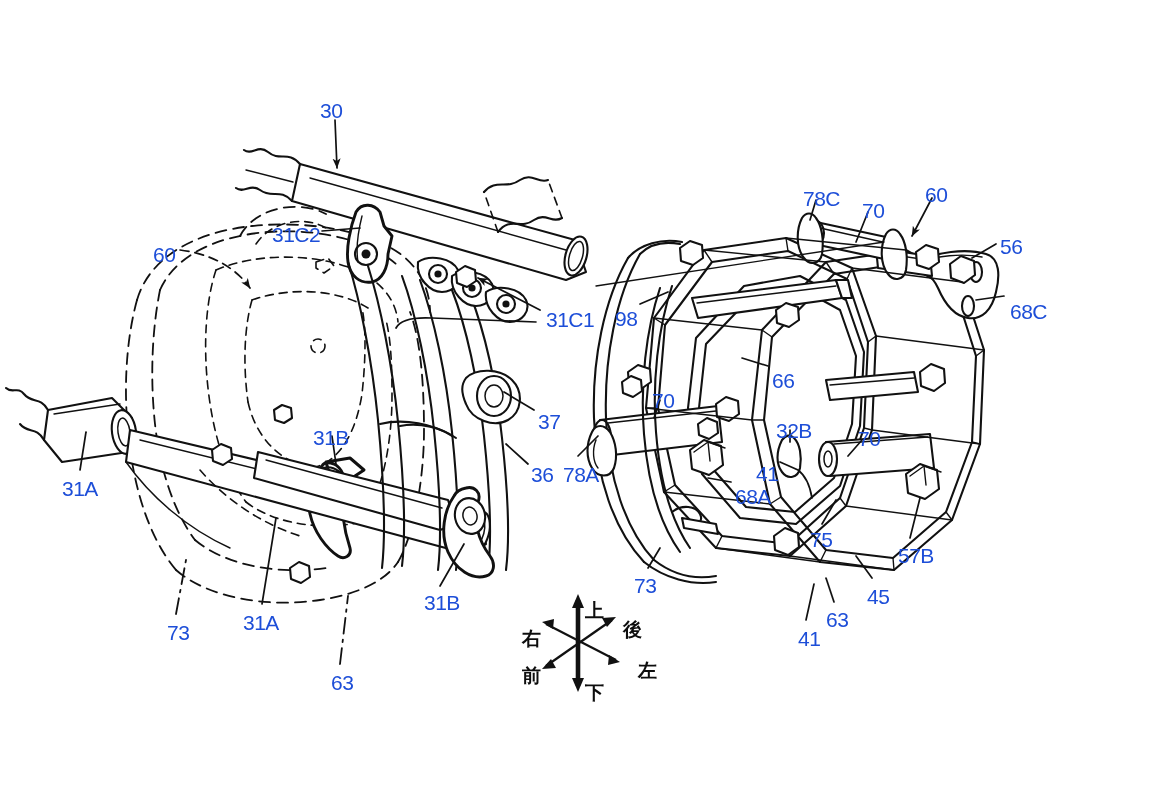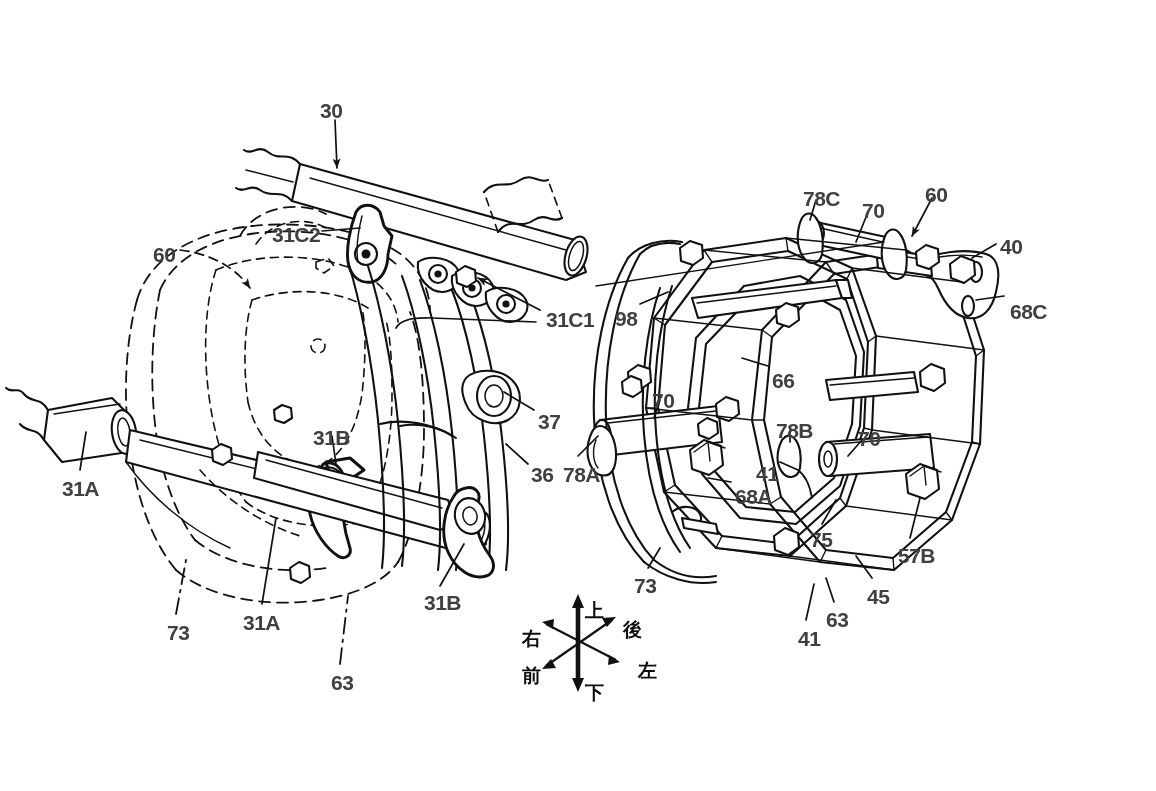--- a/index.html
+++ b/index.html
@@ -1,21 +1,21 @@
 <!DOCTYPE html>
 <html><head>
 <meta charset="utf-8">
 <style>
   html,body{margin:0;padding:0;background:#fff;}
   body{width:1156px;height:791px;overflow:hidden;
        font-family:"Liberation Sans","DejaVu Sans",sans-serif;}
   #stage{position:relative;width:1156px;height:791px;background:#ffffff;}
   #art{position:absolute;left:0;top:0;width:1156px;height:791px;}
   .lbl{position:absolute;font-family:"Liberation Sans","DejaVu Sans",sans-serif;
-       font-weight:700;font-size:21px;color:#404040;letter-spacing:-0.5px;
+       font-weight:400;font-size:21px;color:#1d4ed8;letter-spacing:-0.5px;
        white-space:nowrap;line-height:1;}
   .cjk{position:absolute;font-family:"DejaVu Sans",sans-serif;font-weight:700;
        font-size:19px;color:#0d0d0d;white-space:nowrap;line-height:1;}
 </style>
 </head>
 <body>
 
 <div id="stage">
 
 <svg id="art" viewBox="0 0 1156 791">
@@ -421,27 +421,27 @@
   <span class="lbl" style="left:531px;top:464px">36</span>
   <span class="lbl" style="left:313px;top:427px">31B</span>
   <span class="lbl" style="left:424px;top:592px">31B</span>
   <span class="lbl" style="left:62px;top:478px">31A</span>
   <span class="lbl" style="left:243px;top:612px">31A</span>
   <span class="lbl" style="left:167px;top:622px">73</span>
   <span class="lbl" style="left:331px;top:672px">63</span>
   <span class="lbl" style="left:803px;top:188px">78C</span>
   <span class="lbl" style="left:862px;top:200px">70</span>
   <span class="lbl" style="left:925px;top:184px">60</span>
-  <span class="lbl" style="left:1000px;top:236px">40</span>
+  <span class="lbl" style="left:1000px;top:236px">56</span>
   <span class="lbl" style="left:1010px;top:301px">68C</span>
   <span class="lbl" style="left:615px;top:308px">98</span>
   <span class="lbl" style="left:772px;top:370px">66</span>
   <span class="lbl" style="left:563px;top:464px">78A</span>
   <span class="lbl" style="left:652px;top:390px">70</span>
-  <span class="lbl" style="left:776px;top:420px">78B</span>
+  <span class="lbl" style="left:776px;top:420px">32B</span>
   <span class="lbl" style="left:858px;top:428px">70</span>
   <span class="lbl" style="left:756px;top:463px">41</span>
   <span class="lbl" style="left:735px;top:486px">68A</span>
   <span class="lbl" style="left:810px;top:529px">75</span>
   <span class="lbl" style="left:898px;top:545px">57B</span>
   <span class="lbl" style="left:634px;top:575px">73</span>
   <span class="lbl" style="left:867px;top:586px">45</span>
   <span class="lbl" style="left:826px;top:609px">63</span>
   <span class="lbl" style="left:798px;top:628px">41</span>
 </div>

